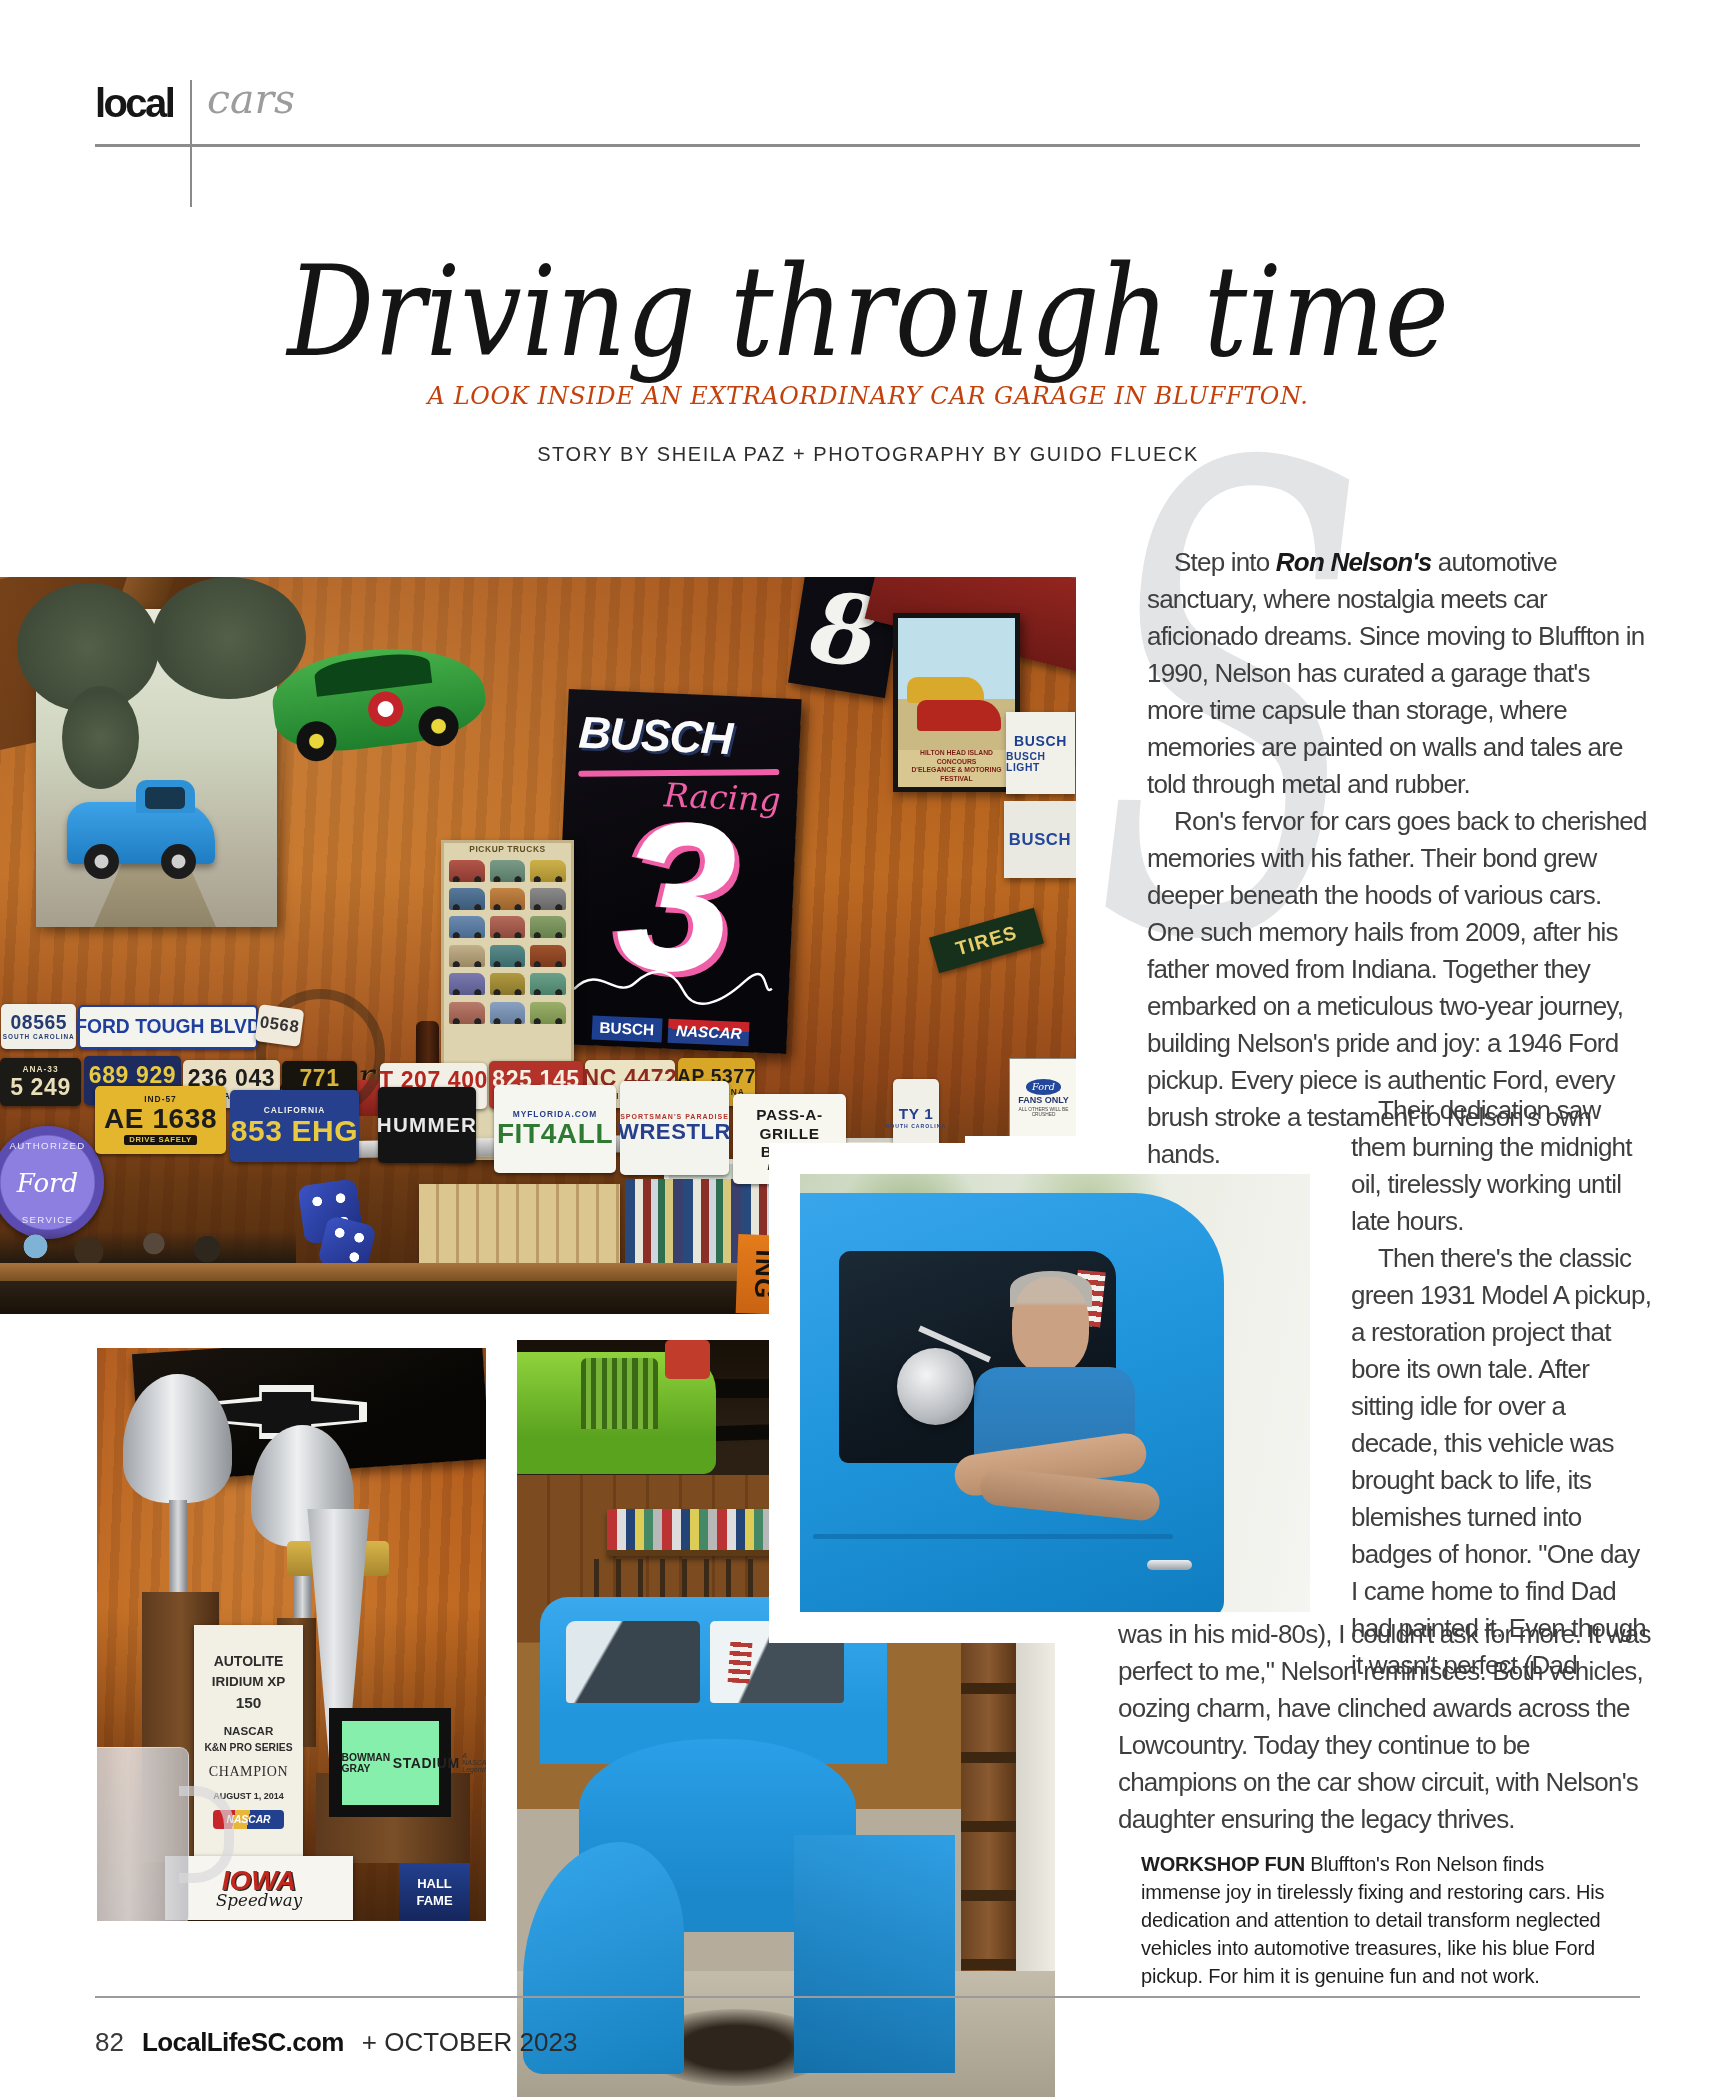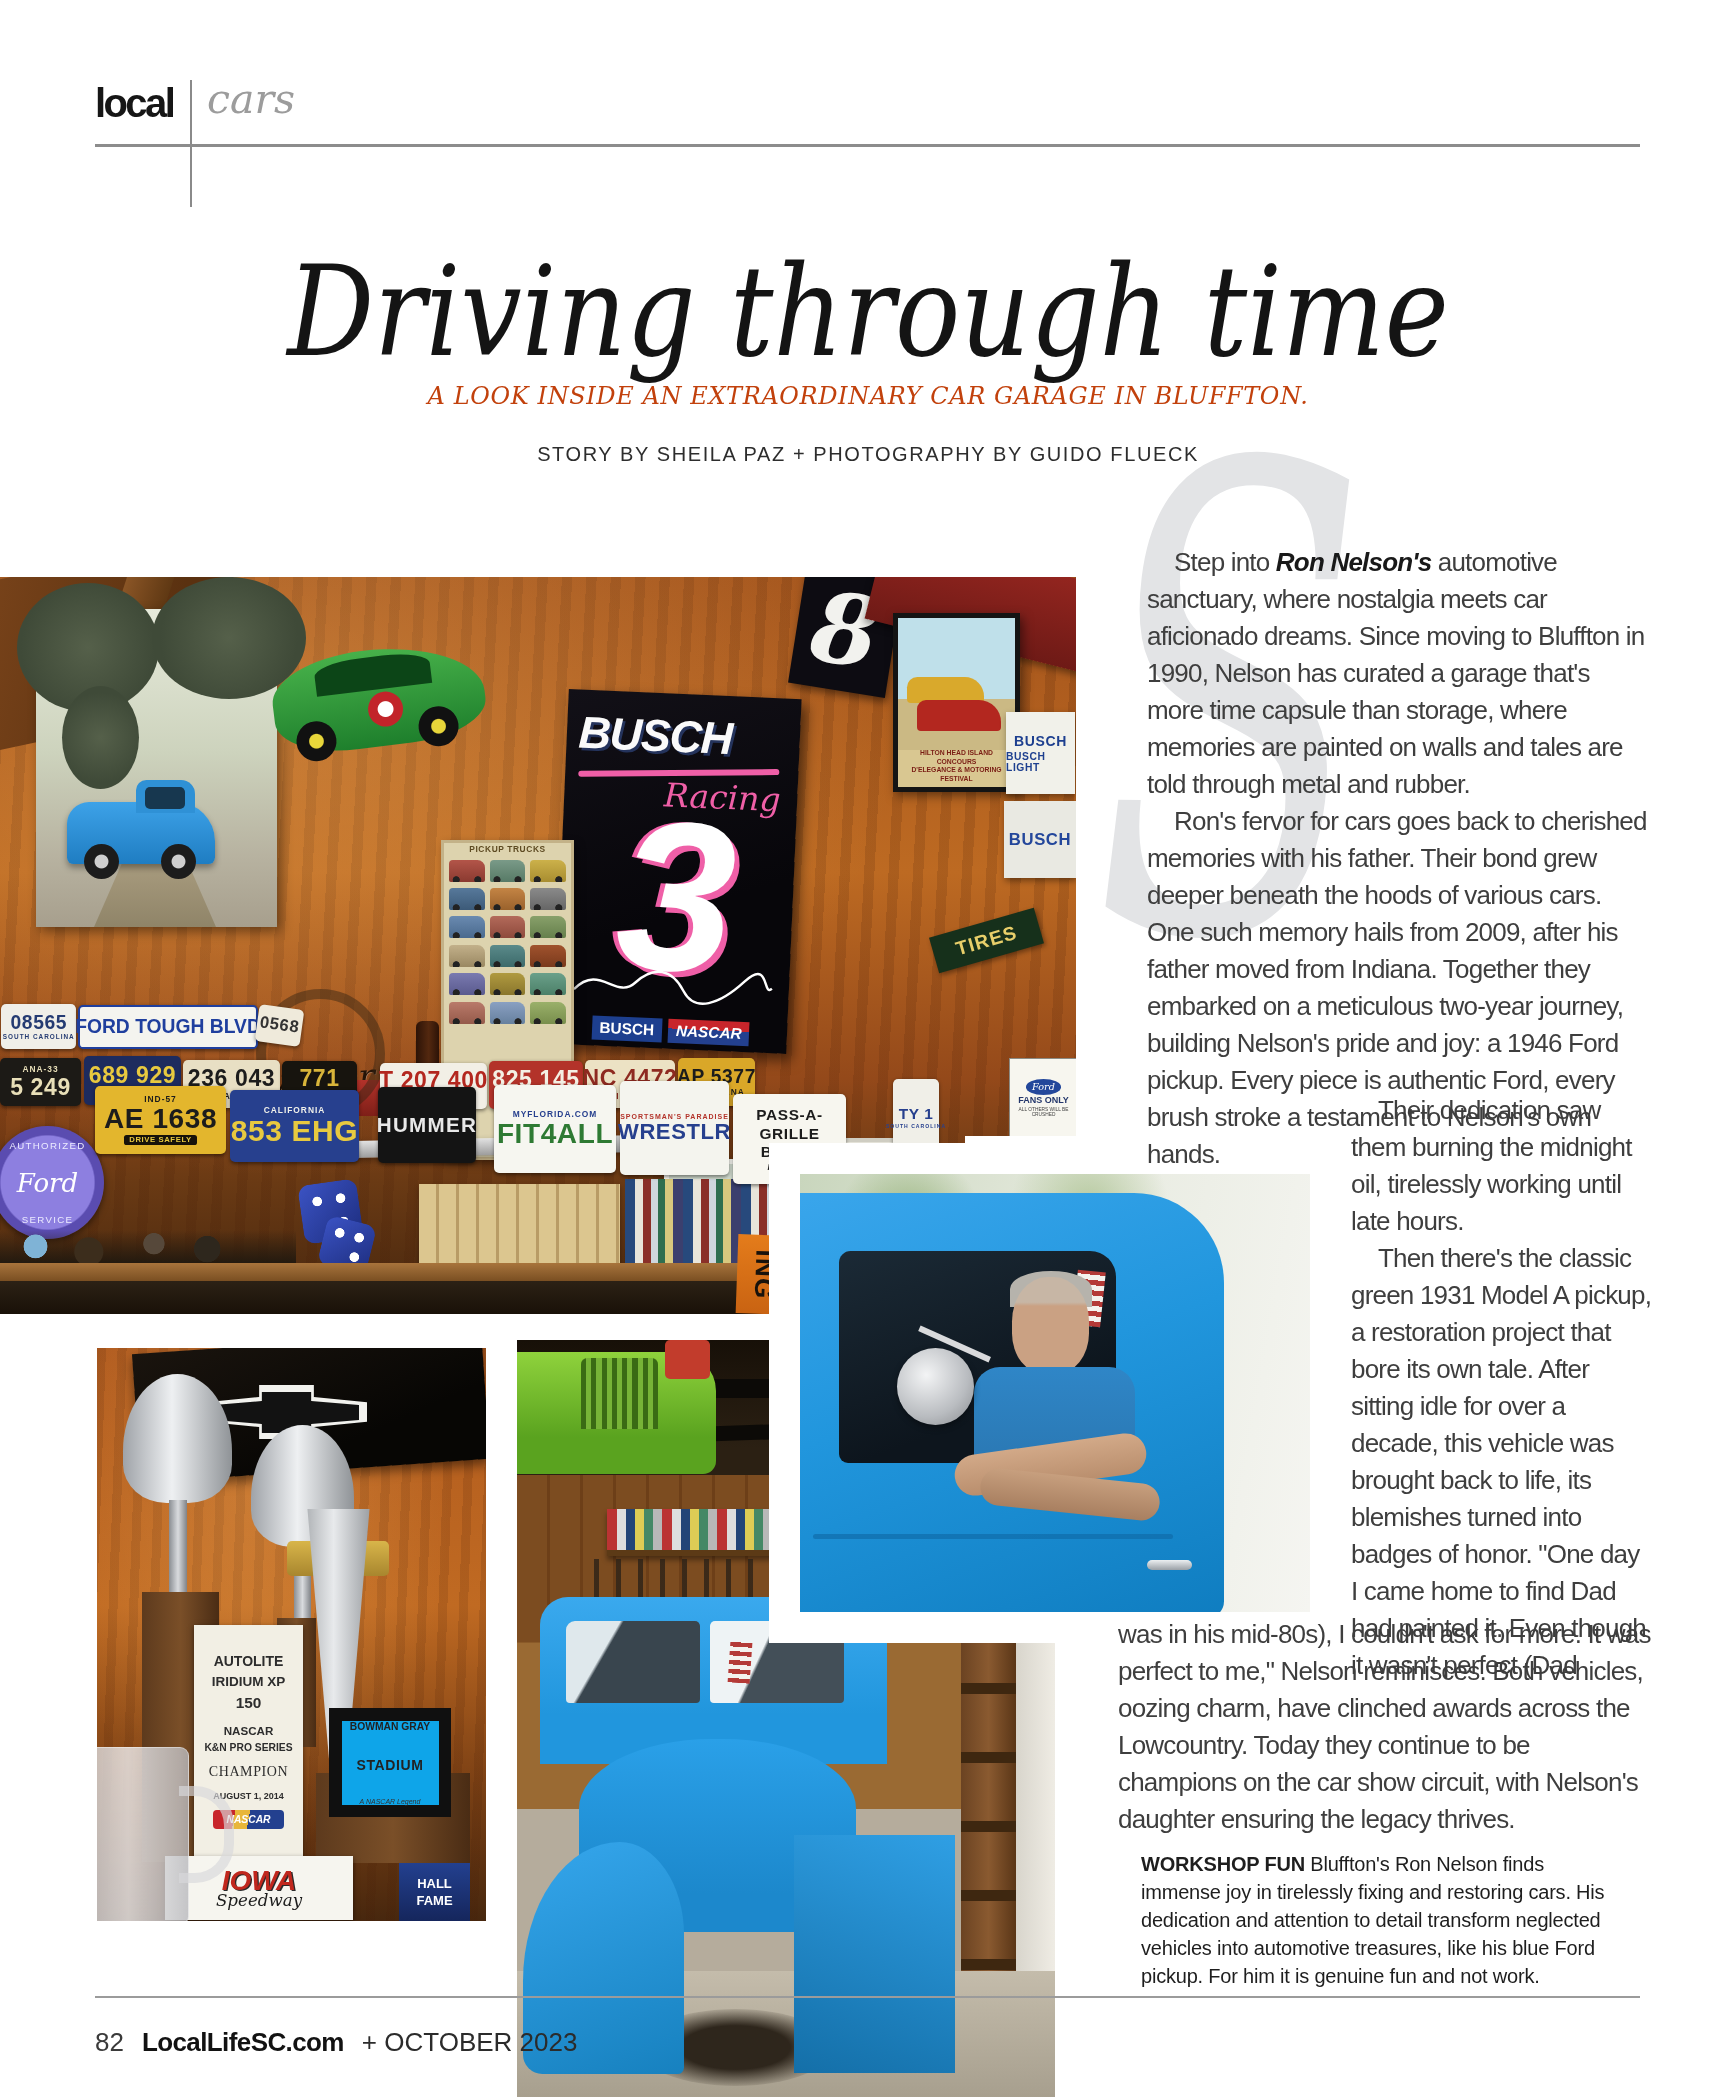--- a/index.html
+++ b/index.html
@@ -222,21 +222,21 @@
       display:flex;flex-direction:column;align-items:center;justify-content:center;gap:5.1px;text-align:center;color:#2d2d2d;}
   .t-plaque .q1{font-size:14px;font-weight:bold;}
   .t-plaque .q2{font-size:13.5px;font-weight:bold;}
   .t-plaque .q3{font-size:15.4px;font-weight:bold;}
   .t-plaque .q4{font-size:11.6px;font-weight:bold;margin-top:6.4px;}
   .t-plaque .q5{font-size:10.3px;font-weight:bold;}
   .t-plaque .q6{font-family:"Liberation Serif",serif;font-size:14px;letter-spacing:0.6px;margin-top:6.4px;}
   .t-plaque .q7{font-size:9px;font-weight:bold;margin-top:5.1px;}
   .t-nascar{width:71px;height:19.3px;margin-top:3.9px;background:linear-gradient(100deg,#c8252b 0 30%,#e8b63a 30% 50%,#23408f 50% 100%);border-radius:3.9px;color:#fff;font-weight:bold;font-style:italic;font-size:10.3px;display:flex;align-items:center;justify-content:center;}
   .t-bowman{position:absolute;left:232px;top:360px;width:122px;height:109px;background:#101010;display:flex;align-items:center;justify-content:center;}
-  .t-bowman .inner{width:97px;height:84px;background:#0ea5e9;display:flex;flex-direction:column;align-items:center;justify-content:space-between;gap:2.6px;color:#222;}
+  .t-bowman .inner{width:97px;height:84px;background:#86efac;display:flex;align-items:center;justify-content:flex-start;gap:2.6px;color:#222;}
   .t-bowman .w1{font-size:10.3px;font-weight:bold;}
   .t-bowman .w2{font-size:14px;font-weight:bold;letter-spacing:0.6px;}
   .t-bowman .w3{font-size:7px;font-style:italic;color:#333;}
   .t-iowa{position:absolute;left:68px;top:508px;width:188px;height:64px;background:#f6f5ef;box-shadow:0 1.9px 5.1px rgba(0,0,0,.5);display:flex;flex-direction:column;align-items:center;justify-content:center;line-height:1;}
   .t-iowa .i1{font-size:28px;font-weight:bold;font-style:italic;color:#c0271d;text-shadow:1.3px 1.3px 0 #2a2a2a;}
   .t-iowa .i2{font-family:"DejaVu Serif",serif;font-style:italic;font-size:16.7px;color:#1c1c1c;margin-top:-2.6px;}
   .t-hof{position:absolute;left:302px;top:515px;width:71px;height:58px;background:linear-gradient(180deg,#23408f,#15265c);display:flex;flex-direction:column;align-items:center;justify-content:center;color:#fff;gap:1.3px;}
   .t-hof .h1{font-size:13px;font-weight:bold;}
   .t-hof .h2{font-size:13px;font-weight:bold;}
   .t-glass{position:absolute;left:-19.3px;top:399px;width:109px;height:174px;background:linear-gradient(90deg,#cdcdd0cc,#f2f2f4cc 45%,#b9b9bdcc);border-radius:9px 9px 6.4px 6.4px;border:1.9px solid #ffffff66;}

